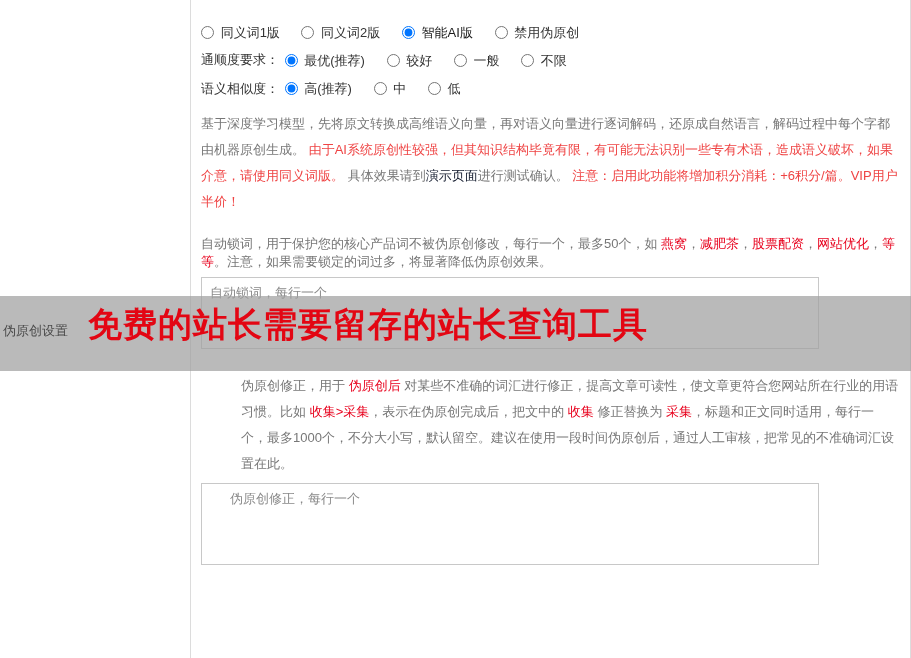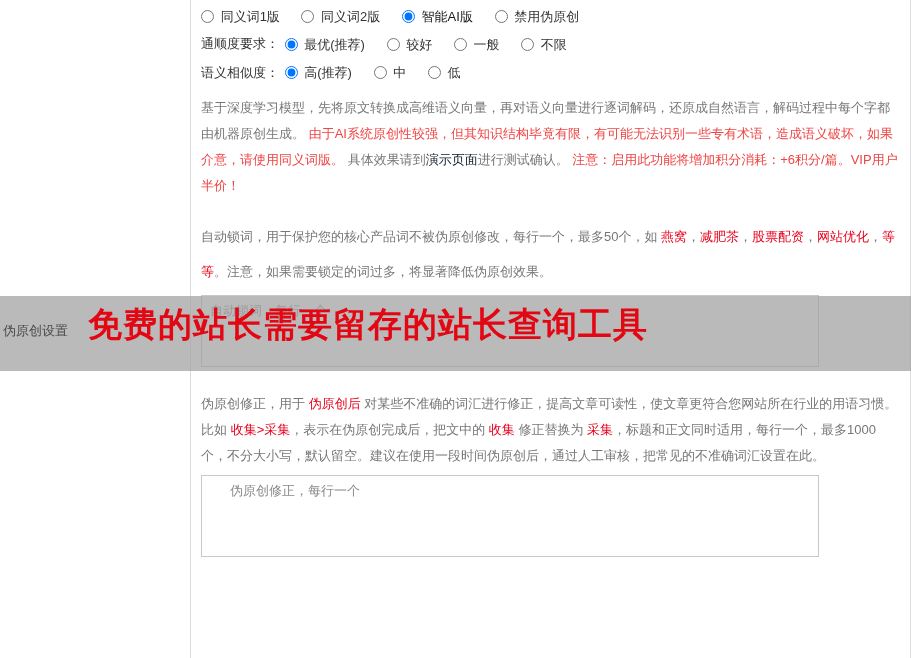--- a/index.html
+++ b/index.html
@@ -24,21 +24,21 @@
     height: 658px;
     background: #ffffff;
     border-left: 1px solid #dcdcdc;
     border-right: 1px solid #dcdcdc;
     box-sizing: border-box;
   }
   .panel-inner {
     padding: 0 10px;
   }
   .row-radios {
-    padding-top: 8px;
+    padding-top: 24px;
     padding-bottom: 4px;
     white-space: nowrap;
   }
   .radio-item {
     display: inline-block;
     margin-right: 18px;
     font-size: 13px;
     color: #333;
     vertical-align: middle;
     cursor: pointer;
@@ -78,21 +78,21 @@
     margin-top: 8px;
     font-size: 13px;
     color: #555;
   }
   .checkbox-row input {
     vertical-align: -2px;
     margin: 0 4px 0 0;
   }
   .lock-desc {
     font-size: 13px;
-    line-height: 35px;
+    line-height: 18px;
     color: #777777;
     margin-top: 20px;
   }
   .lock-desc .kw {
     color: #e8001c;
   }
   textarea.box {
     display: block;
     width: 618px;
     height: 72px;
@@ -112,20 +112,21 @@
     padding-left: 28px;
   }
   textarea.box::placeholder {
     color: #8a8a8a;
   }
   .correct-desc {
     font-size: 13px;
     line-height: 26px;
     color: #777777;
     margin-top: 24px;
+    margin-left: 40px;
   }
   .correct-desc .kw {
     color: #e8001c;
   }
   
   .overlay-band {
     position: absolute;
     left: 0;
     top: 296px;
     width: 911px;

